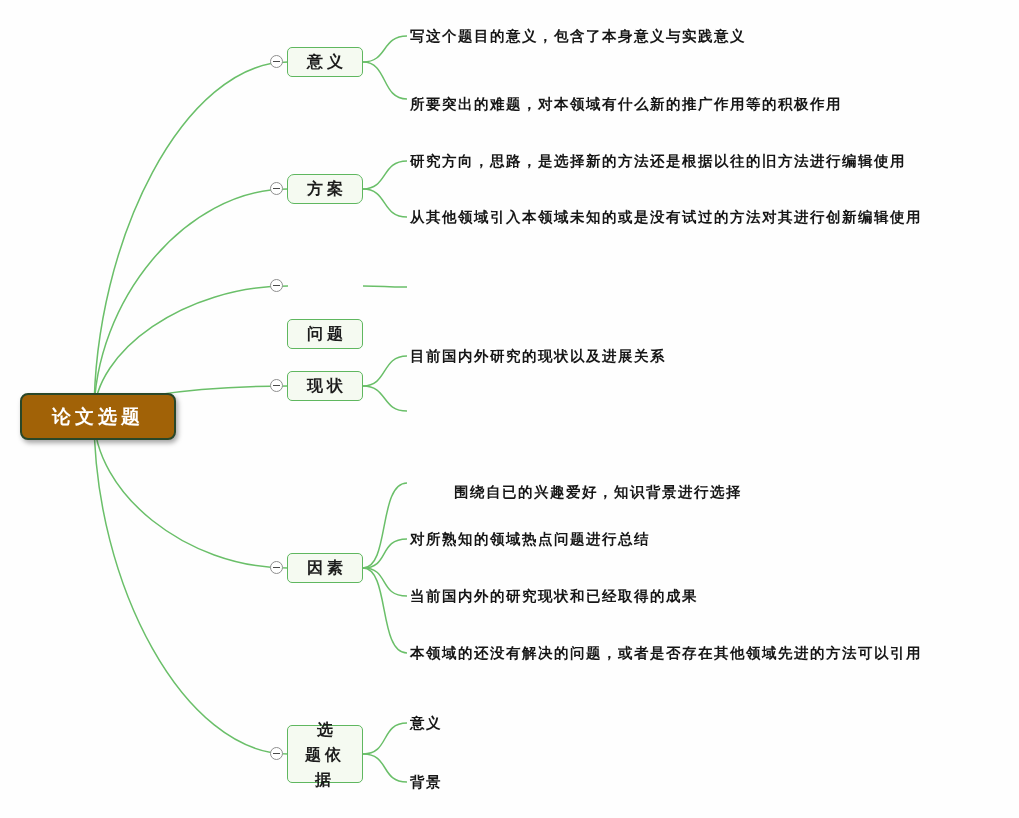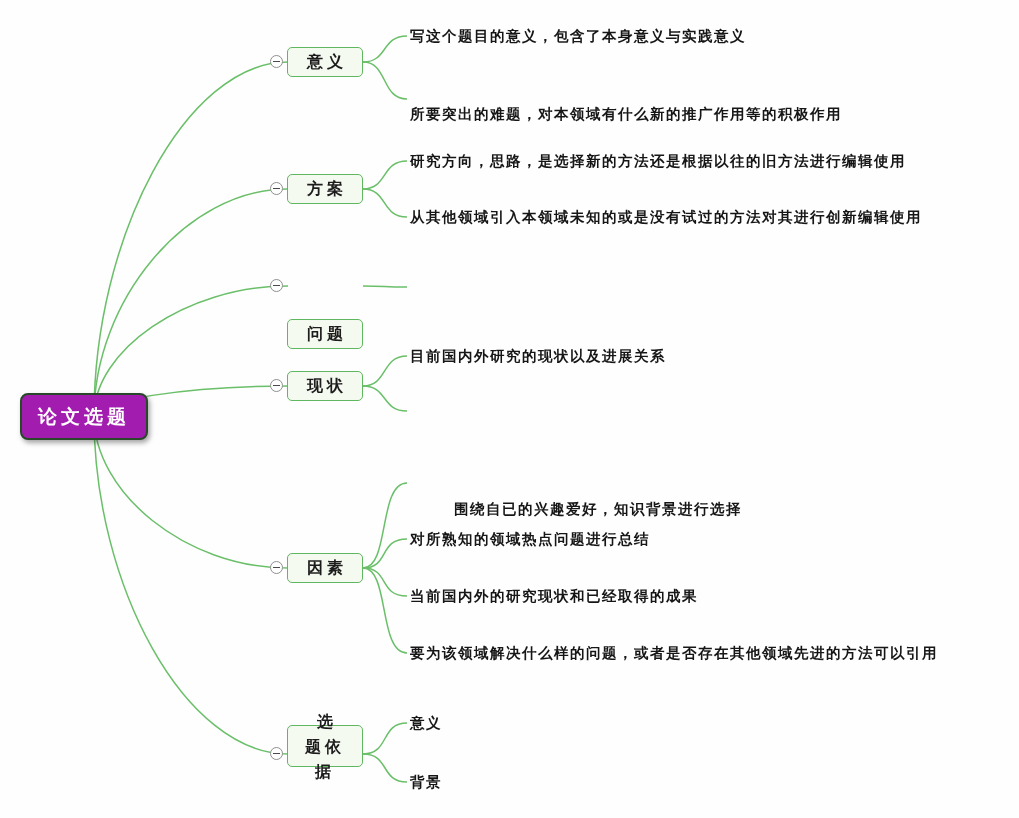--- a/index.html
+++ b/index.html
@@ -2,35 +2,35 @@
 <html><head>
 <meta charset="utf-8">
 <style>
   html,body{margin:0;padding:0;background:#ffffff;}
   .canvas{
     position:relative;width:1019px;height:818px;background:#fefefe;overflow:hidden;
     font-family:"Liberation Sans", sans-serif;
   }
   svg.links{position:absolute;left:0;top:0;pointer-events:none;}
   .root-node{
-    position:absolute;left:20px;top:393px;width:128px;height:47px;
-    background:#a21caf;border:2.5px solid #294729;border-radius:8px;
+    position:absolute;left:20px;top:393px;width:156px;height:47px;
+    background:#a16207;border:2.5px solid #294729;border-radius:8px;
     box-shadow:2px 3px 5px rgba(0,0,0,0.35);
     display:flex;align-items:center;justify-content:center;
     color:#ffffff;font-size:19px;font-weight:bold;letter-spacing:4px;
     box-sizing:border-box;cursor:pointer;
   }
   .branch-node{
     position:absolute;left:287px;width:76px;height:30px;
     background:#f5faf1;border:1.5px solid #5fb75f;border-radius:5px;
     display:flex;align-items:center;justify-content:center;
     color:#1c1c1c;font-size:16px;font-weight:bold;letter-spacing:4px;
     box-sizing:border-box;cursor:pointer;
   }
-  .branch-node.tall{height:42px;}
+  .branch-node.tall{height:58px;}
   .branch-node.tall .blabel{width:40px;line-height:25px;text-align:center;white-space:normal;word-break:break-all;}
   .blabel{white-space:nowrap;text-indent:4px;}
   .collapse{
     position:absolute;width:13px;height:13px;border:1.3px solid #8f8f8f;border-radius:50%;
     background:#ffffff;box-sizing:border-box;display:flex;align-items:center;justify-content:center;
     cursor:pointer;
   }
   .collapse .minus{width:7px;height:1.6px;background:#4a4a4a;}
   .leaf{
     position:absolute;left:410px;height:20px;display:flex;align-items:center;
@@ -74,21 +74,21 @@
     </g>
   </svg>
 
   <div class="root-node">
     <span>论文选题</span>
   </div>
 
   <div class="branch-node" style="top:47px;">
       <span class="blabel">意义</span>
     </div>
-  <div class="branch-node" style="top:174px;">
+  <div class="branch-node" style="top:174px;border-radius:7px;">
       <span class="blabel">方案</span>
     </div>
   <div class="branch-node" style="top:271px;margin-top:48px;">
       <span class="blabel">问题</span>
     </div>
   <div class="branch-node" style="top:371px;">
       <span class="blabel">现状</span>
     </div>
   <div class="branch-node" style="top:553px;">
       <span class="blabel">因素</span>
@@ -110,24 +110,24 @@
       <span class="minus"></span>
     </div>
   <div class="collapse" style="left:270px;top:561px;">
       <span class="minus"></span>
     </div>
   <div class="collapse" style="left:270px;top:747px;">
       <span class="minus"></span>
     </div>
 
   <div class="leaf" style="top:26px;">写这个题目的意义，包含了本身意义与实践意义</div>
-  <div class="leaf" style="top:104px;font-family:Liberation Mono, monospace;">所要突出的难题，对本领域有什么新的推广作用等的积极作用</div>
+  <div class="leaf" style="top:94px;font-family:Liberation Mono, monospace;">所要突出的难题，对本领域有什么新的推广作用等的积极作用</div>
   <div class="leaf" style="top:151px;">研究方向，思路，是选择新的方法还是根据以往的旧方法进行编辑使用</div>
   <div class="leaf" style="top:207px;">从其他领域引入本领域未知的或是没有试过的方法对其进行创新编辑使用</div>
   <div class="leaf" style="top:346px;">目前国内外研究的现状以及进展关系</div>
-  <div class="leaf" style="top:499px;padding-left:44px;">围绕自已的兴趣爱好，知识背景进行选择</div>
+  <div class="leaf" style="top:482px;padding-left:44px;">围绕自已的兴趣爱好，知识背景进行选择</div>
   <div class="leaf" style="top:529px;">对所熟知的领域热点问题进行总结</div>
   <div class="leaf" style="top:586px;">当前国内外的研究现状和已经取得的成果</div>
-  <div class="leaf" style="top:643px;">要为该领域解决什么样的问题，或者是否存在其他领域先进的方法可以引用</div>
+  <div class="leaf" style="top:643px;">本领域的还没有解决的问题，或者是否存在其他领域先进的方法可以引用</div>
   <div class="leaf" style="top:713px;">意义</div>
   <div class="leaf" style="top:772px;">背景</div>
 
 </div>
 
 </body></html>

